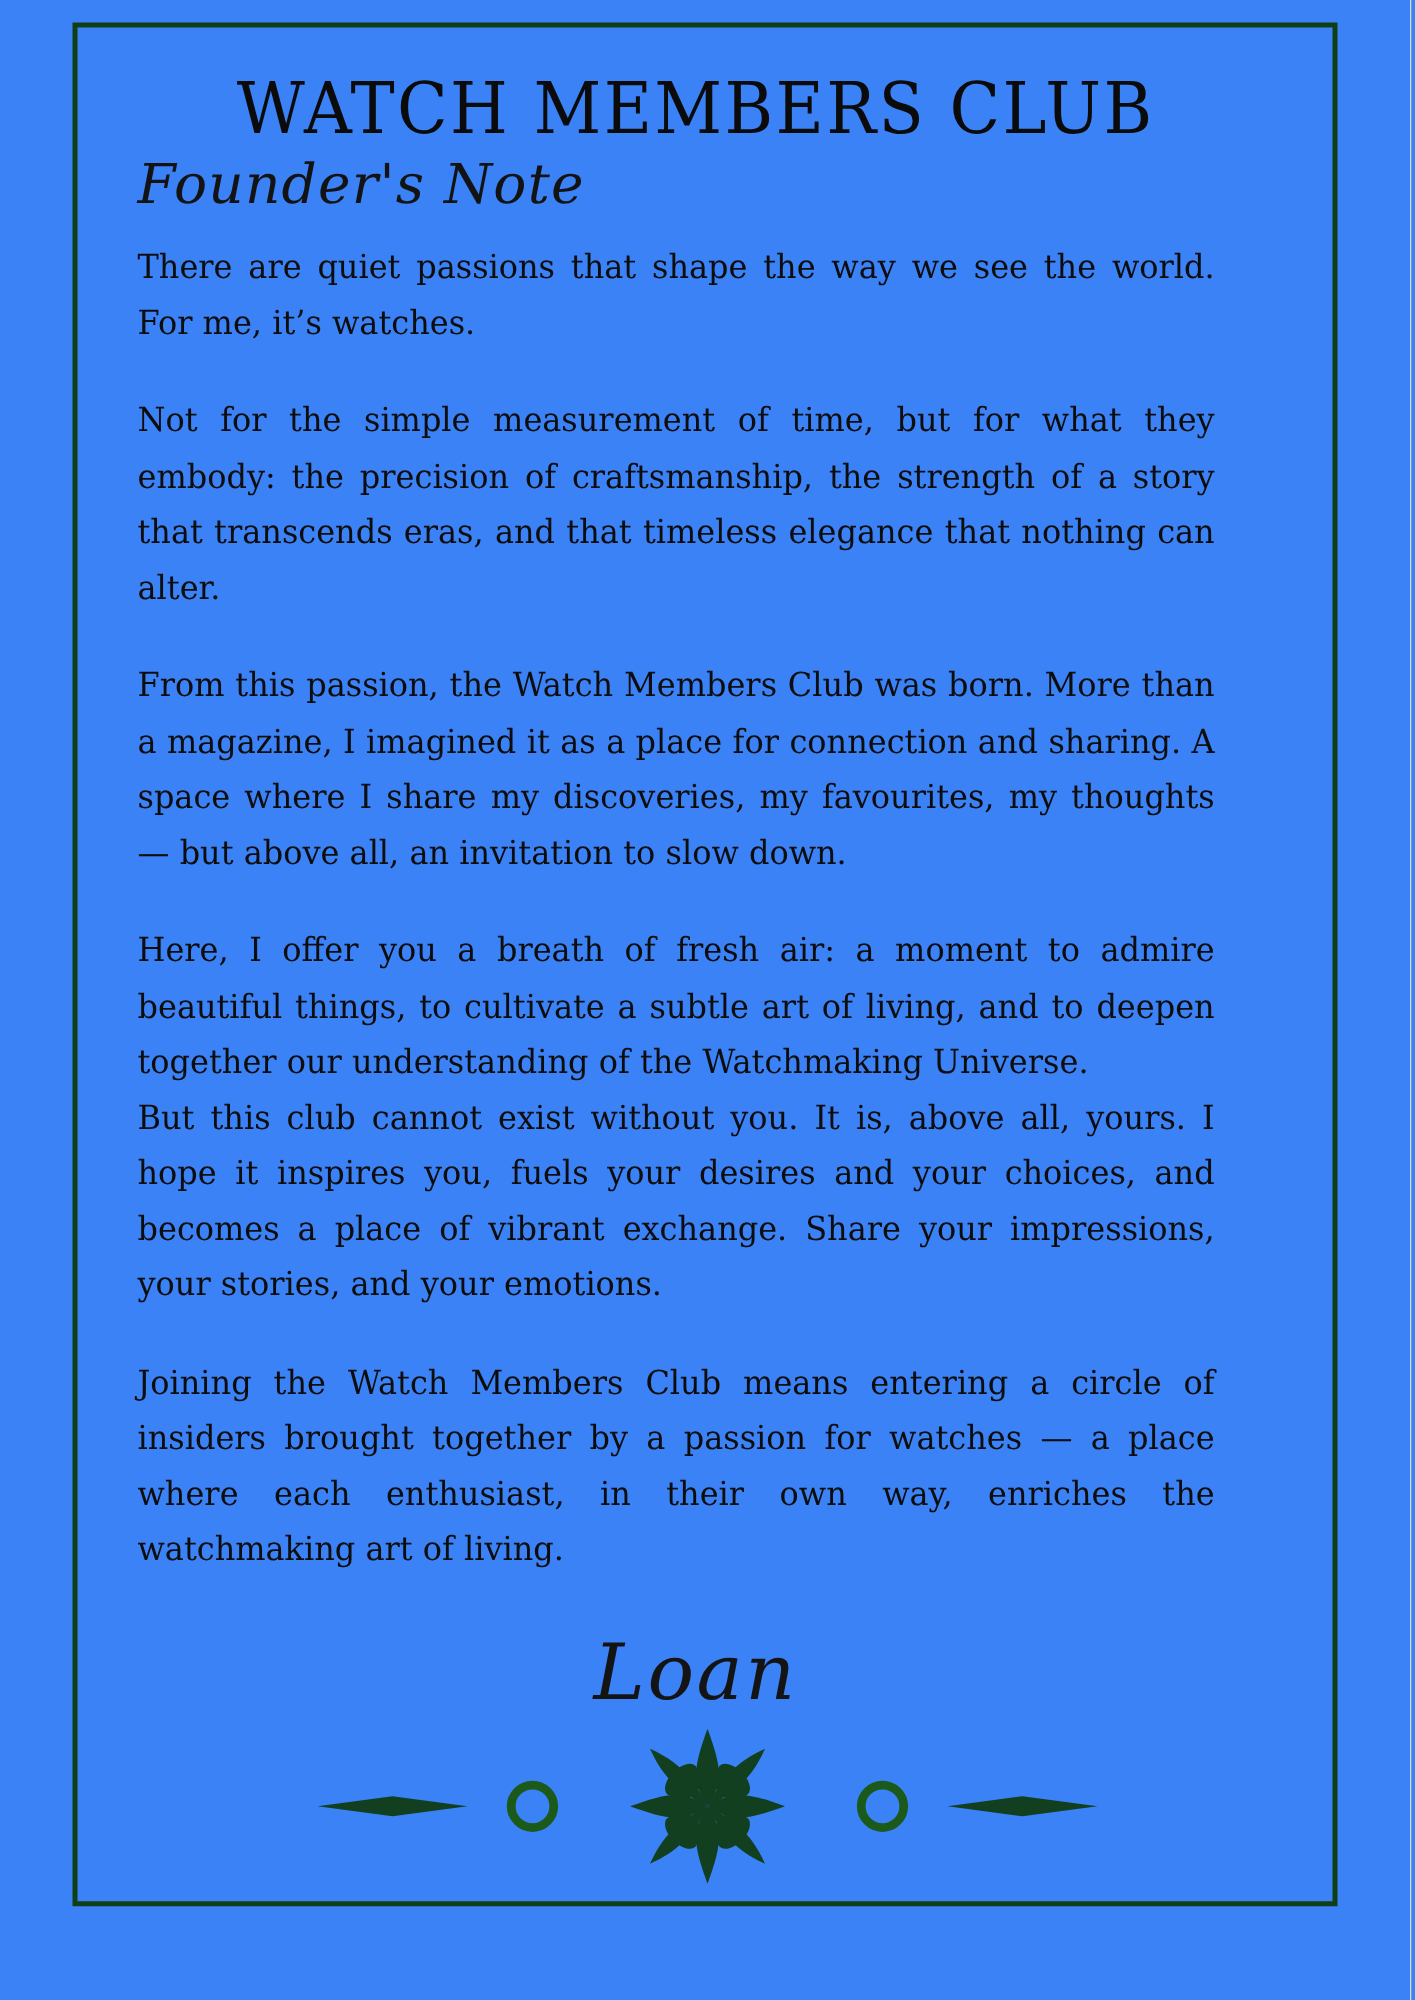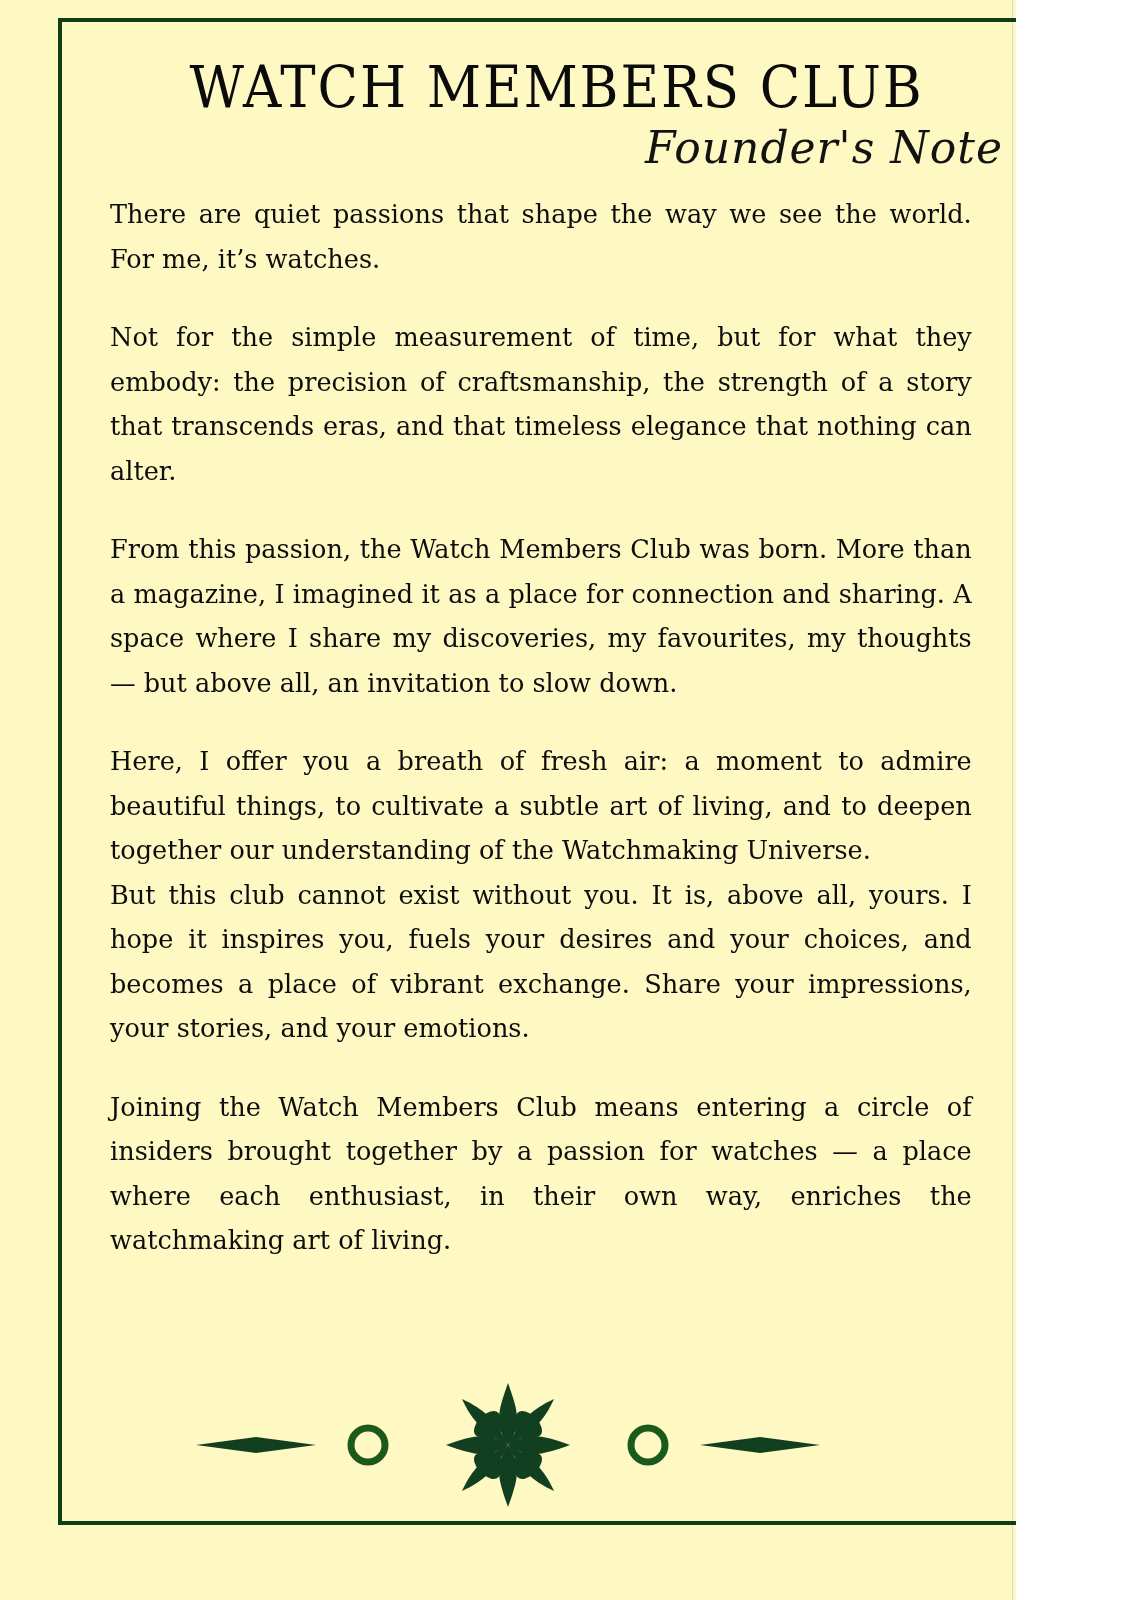--- a/index.html
+++ b/index.html
@@ -3,23 +3,23 @@
 <meta charset="utf-8">
 <style>
   html, body {
     margin: 0;
     padding: 0;
     background: #ffffff;
   }
 
   .page {
     position: relative;
-    width: 1016px;
+    width: 1132px;
     height: 1600px;
-    background: #fef9c3;
+    background: #3b82f6;
     overflow: hidden;
     box-sizing: border-box;
   }
 
   
   .page-edge-right {
     position: absolute;
     top: 0;
     right: 3px;
     width: 1px;
@@ -56,21 +56,21 @@
     line-height: 1.05;
     letter-spacing: 2px;
     color: #0b0b0b;
     transform: scaleX(0.93);
     transform-origin: center center;
     white-space: nowrap;
   }
 
   .subtitle {
     margin: 6px 0 0 0;
-    text-align: right;
+    text-align: left;
     font-family: "DejaVu Serif", "Liberation Serif", serif;
     font-style: italic;
     font-weight: 400;
     font-size: 44px;
     line-height: 1.1;
     letter-spacing: 1px;
     color: #131313;
   }
 
   .body-copy {
@@ -132,20 +132,21 @@
 
     <div class="body-copy">
       <p class="para">There are quiet passions that shape the way we see the world. For me, it’s watches.</p>
       <p class="para">Not for the simple measurement of time, but for what they embody: the precision of craftsmanship, the strength of a story that transcends eras, and that timeless elegance that nothing can alter.</p>
       <p class="para">From this passion, the Watch Members Club was born. More than a magazine, I imagined it as a place for connection and sharing. A space where I share my discoveries, my favourites, my thoughts — but above all, an invitation to slow down.</p>
       <p class="para tight">Here, I offer you a breath of fresh air: a moment to admire beautiful things, to cultivate a subtle art of living, and to deepen together our understanding of the Watchmaking Universe.</p>
       <p class="para">But this club cannot exist without you. It is, above all, yours. I hope it inspires you, fuels your desires and your choices, and becomes a place of vibrant exchange. Share your impressions, your stories, and your emotions.</p>
       <p class="para">Joining the Watch Members Club means entering a circle of insiders brought together by a passion for watches — a place where each enthusiast, in their own way, enriches the watchmaking art of living.</p>
     </div>
 
+    <div class="signature">Loan</div>
 
   </div>
 
   <div class="ornament">
     <svg width="660" height="130" viewBox="0 0 660 130" aria-hidden="true">
       <g fill="#123f20">
 
         <g>
           <path d="M18 65 L78 57 L138 65 L78 73 Z"></path>
         </g>

